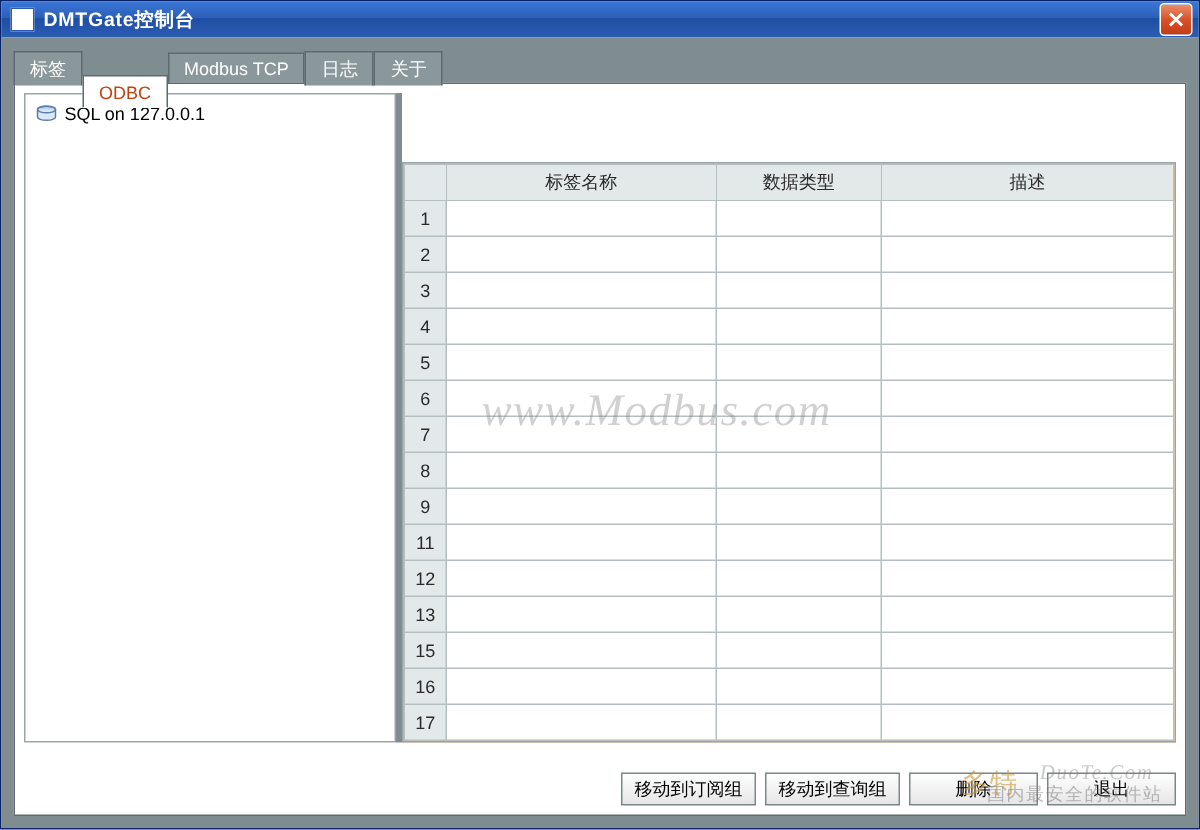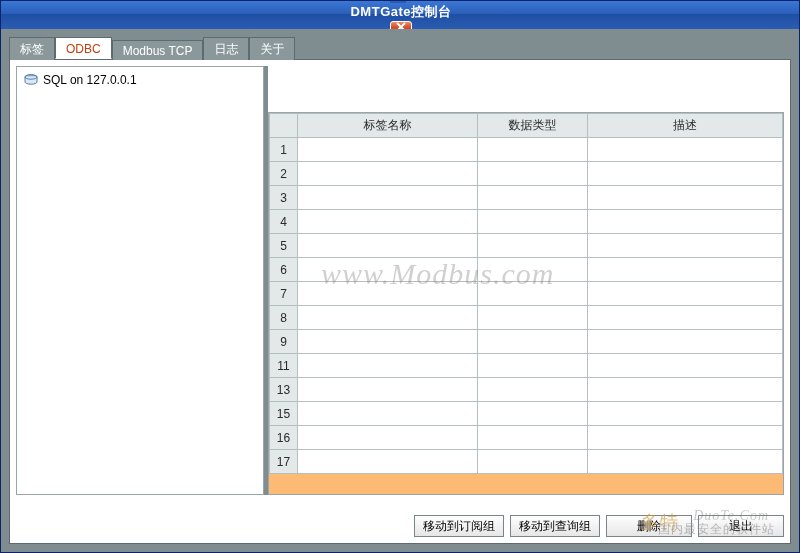--- a/index.html
+++ b/index.html
@@ -15,21 +15,20 @@
   }
 
   
   .titlebar {
     height:28px;
     background: linear-gradient(to bottom, #3b77d6 0%, #2b5fb9 45%, #1f4fa3 46%, #2a5cb3 100%);
     display:flex;
     align-items:center;
     color:#fff;
     padding:0 4px 0 6px;
-    flex-direction:column;
   }
   .titlebar .appicon {
     width:16px; height:16px;
     background:#fff;
     border:1px solid #2a5cb3;
     margin-right:6px;
   }
   .titlebar .title { flex:1; font-weight:bold; font-size:13px; letter-spacing:0.5px; }
   .close-btn {
     width:22px; height:22px;
@@ -46,21 +45,21 @@
     flex:1;
     background:#7f8d90;
     padding:8px;
     display:flex;
     flex-direction:column;
   }
 
   
   .tabstrip {
     display:flex;
-    align-items:flex-end;
+    align-items:center;
     height:22px;
   }
   .tab {
     padding:3px 10px 2px 10px;
     font-size:12px;
     color:#fff;
     background:#8a989b;
     border:1px solid #5d6b6e;
     border-bottom:none;
     margin-right:0;
@@ -314,20 +313,26 @@
                   <td></td>
                   <td></td>
                 </tr>
                 <tr>
                   <td class="rownum">11</td>
                   <td></td>
                   <td></td>
                   <td></td>
                 </tr>
                 <tr>
+                  <td class="rownum">12</td>
+                  <td></td>
+                  <td></td>
+                  <td></td>
+                </tr>
+                <tr>
                   <td class="rownum">13</td>
                   <td></td>
                   <td></td>
                   <td></td>
                 </tr>
                 <tr>
                   <td class="rownum">15</td>
                   <td></td>
                   <td></td>
                   <td></td>

